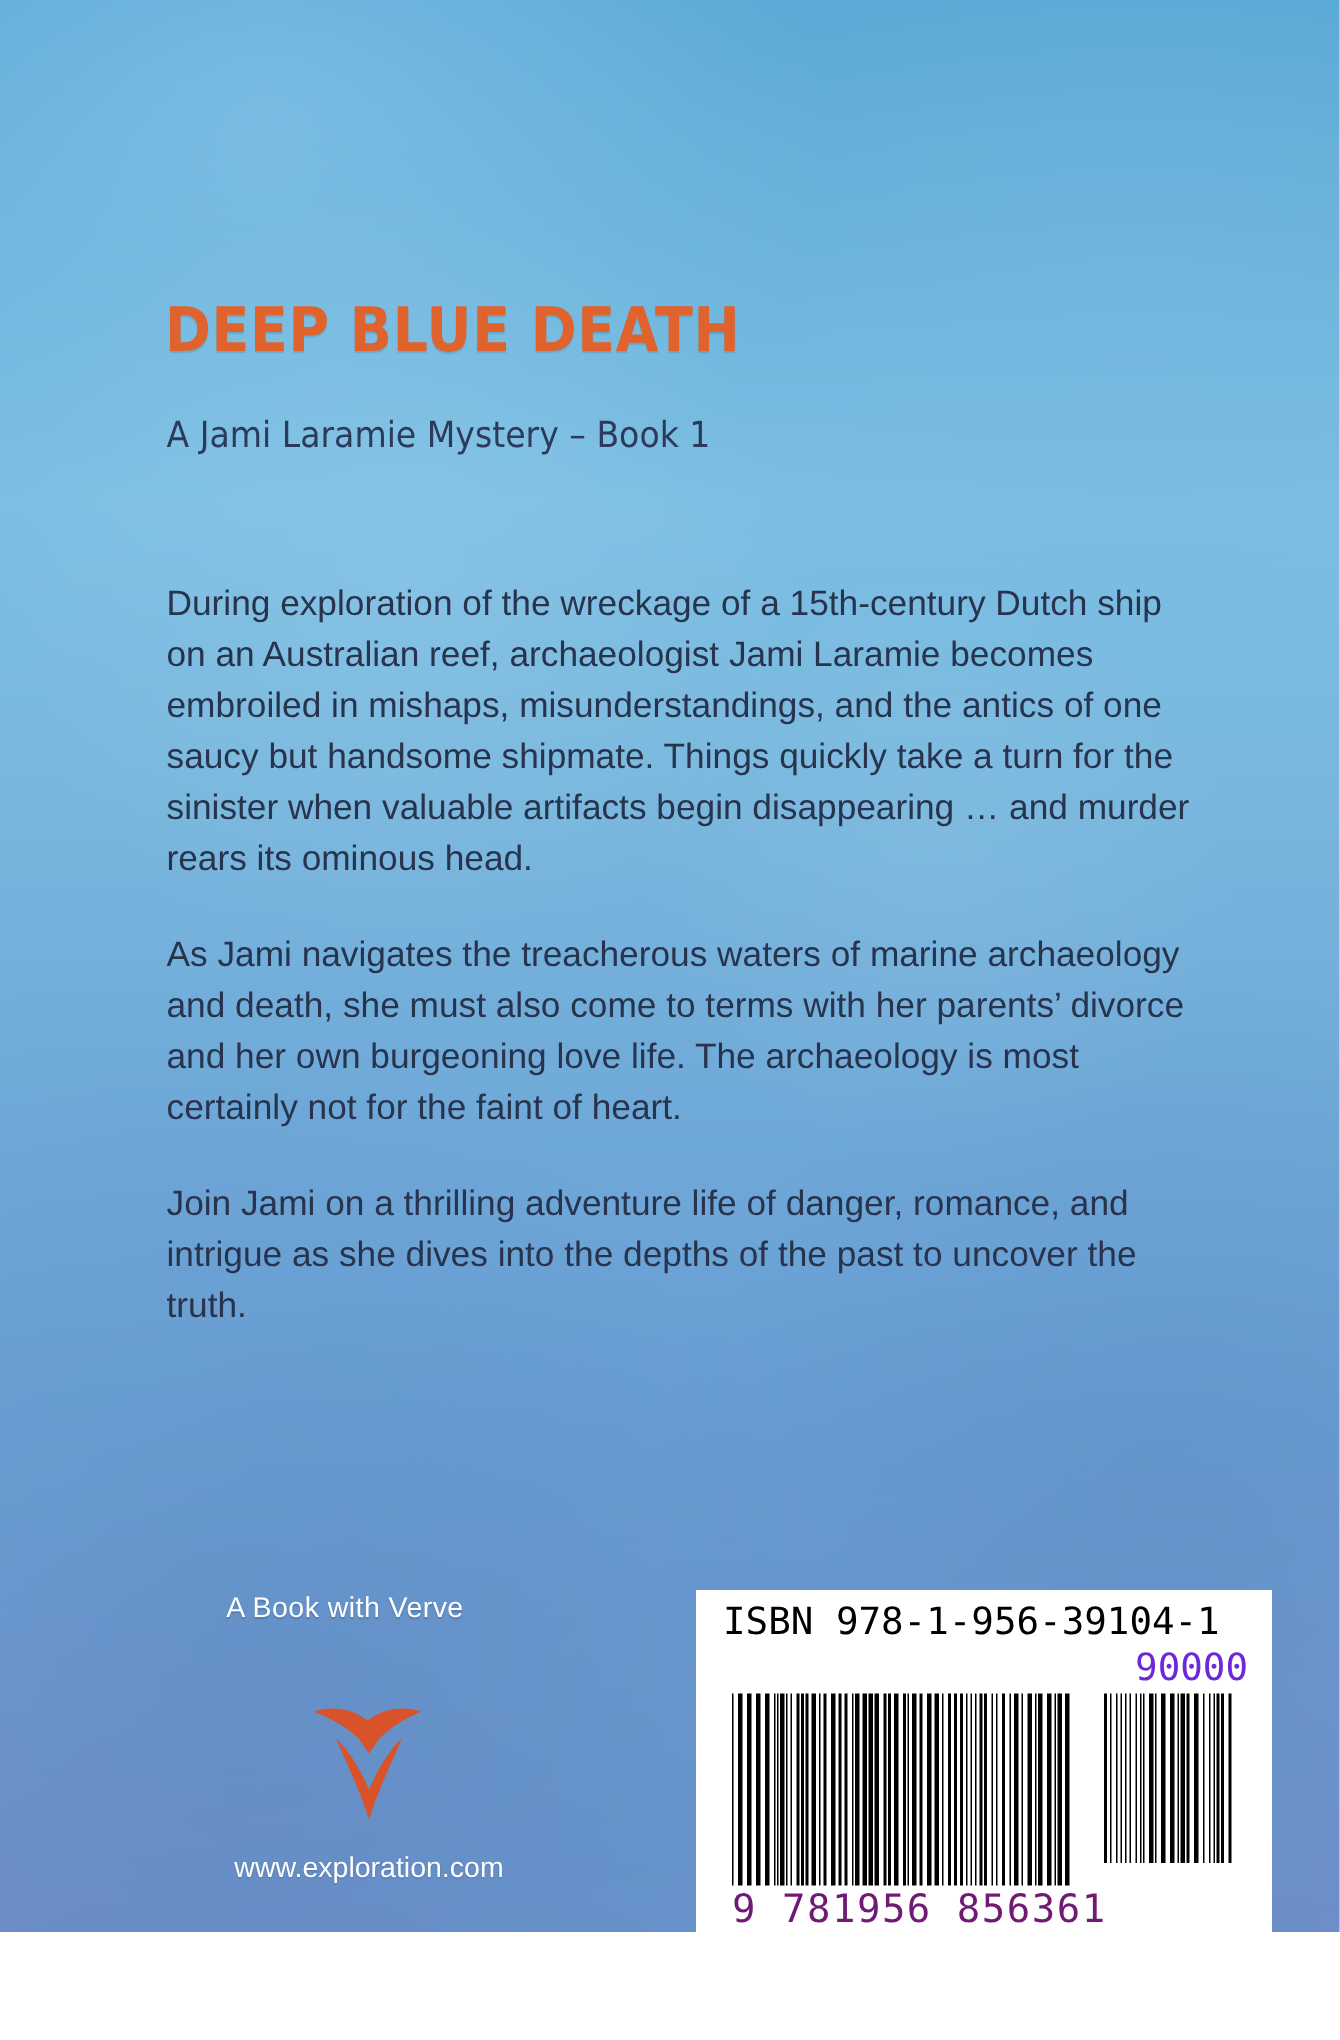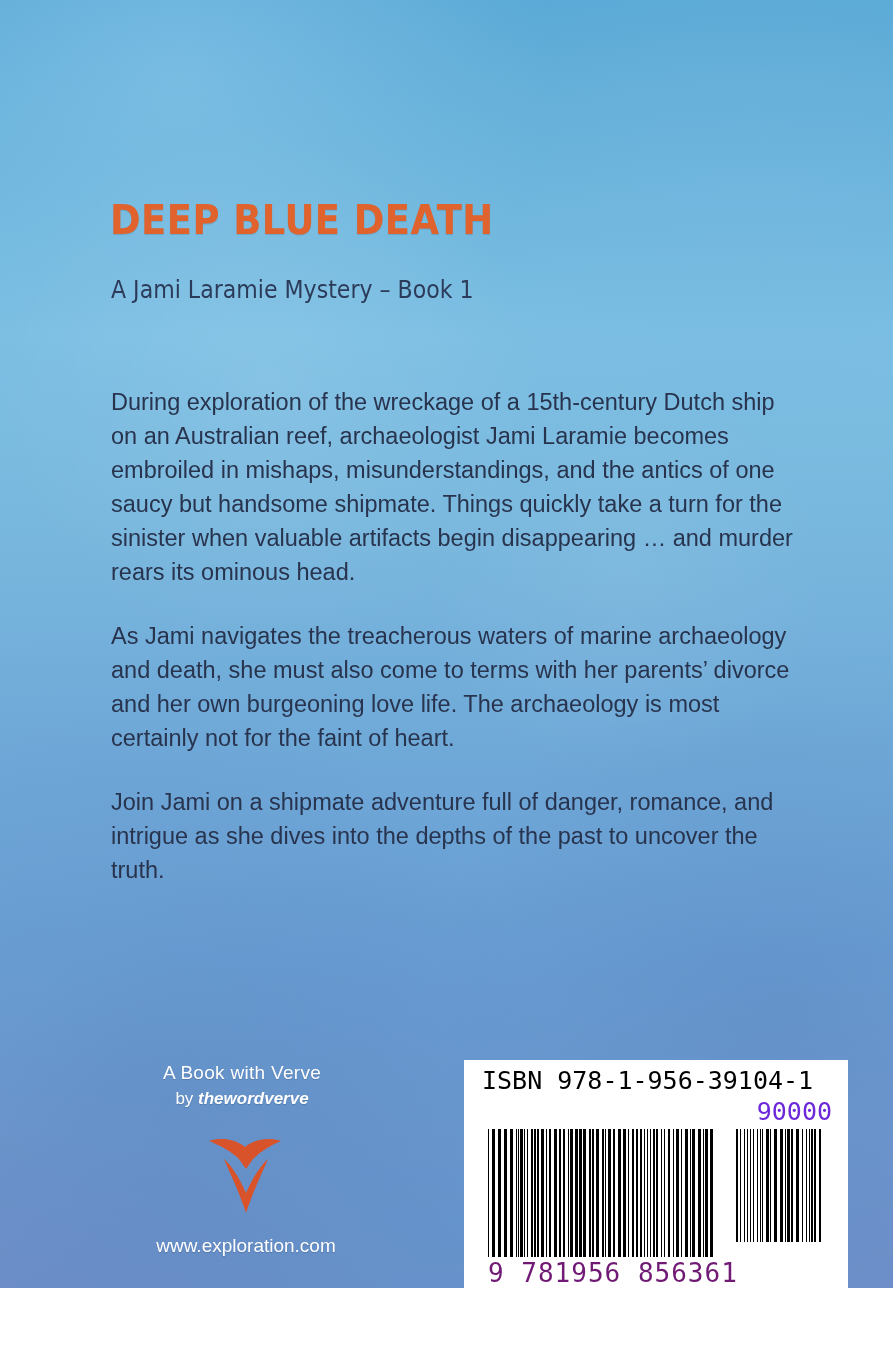--- a/index.html
+++ b/index.html
@@ -82,21 +82,21 @@
     line-height: 34px;
     margin-top: 20px;
   }
   .blurb p {
     margin: 0 0 30px 0;
   }
   .blurb p:last-child { margin-bottom: 0; }
 
   .imprint {
     position: absolute;
-    left: 82px;
+    left: 70px;
     top: 1062px;
     width: 320px;
     text-align: center;
     color: #ffffff;
   }
   .imprint-line1 {
     font-family: "Liberation Sans", sans-serif;
     font-size: 19px;
     letter-spacing: 0.3px;
     color: #ffffff;
@@ -203,29 +203,25 @@
 
 <div id="cover">
   <div class="content">
 
     <div class="book-title">DEEP BLUE DEATH</div>
     <div class="book-subtitle">A Jami Laramie Mystery – Book 1</div>
 
     <div class="blurb">
       <p>During exploration of the wreckage of a 15th-century Dutch ship on an Australian reef, archaeologist Jami Laramie becomes embroiled in mishaps, misunderstandings, and the antics of one saucy but handsome shipmate. Things quickly take a turn for the sinister when valuable artifacts begin disappearing … and murder rears its ominous head.</p>
       <p>As Jami navigates the treacherous waters of marine archaeology and death, she must also come to terms with her parents’ divorce and her own burgeoning love life. The archaeology is most certainly not for the faint of heart.</p>
-      <p>Join Jami on a shipmate adventure full of danger, romance, and intrigue as she dives into the depths of the past to uncover the truth.</p>
+      <p>Join Jami on a thrilling adventure life of danger, romance, and intrigue as she dives into the depths of the past to uncover the truth.</p>
     </div>
 
     <div class="imprint">
       <div class="imprint-line1">A  Book with Verve</div>
-      <div class="imprint-line2">
-        <span>by</span>
-        <em>thewordverve</em>
-      </div>
     </div>
 
     <div class="verve-logo">
       <svg width="110" height="80" viewBox="0 0 110 80" aria-hidden="true">
         <g fill="#d9532a">
           <path d="M18 6 C30 2 44 4 54 12 C64 4 78 2 90 6 C80 10 70 16 62 24 L55 34 L48 24 C40 16 28 10 18 6 Z"></path>
           <path d="M33 24 C40 30 48 42 55 58 C62 42 70 30 77 24 C72 36 64 52 57 72 L55 78 L53 72 C46 52 38 36 33 24 Z"></path>
         </g>
       </svg>
     </div>

